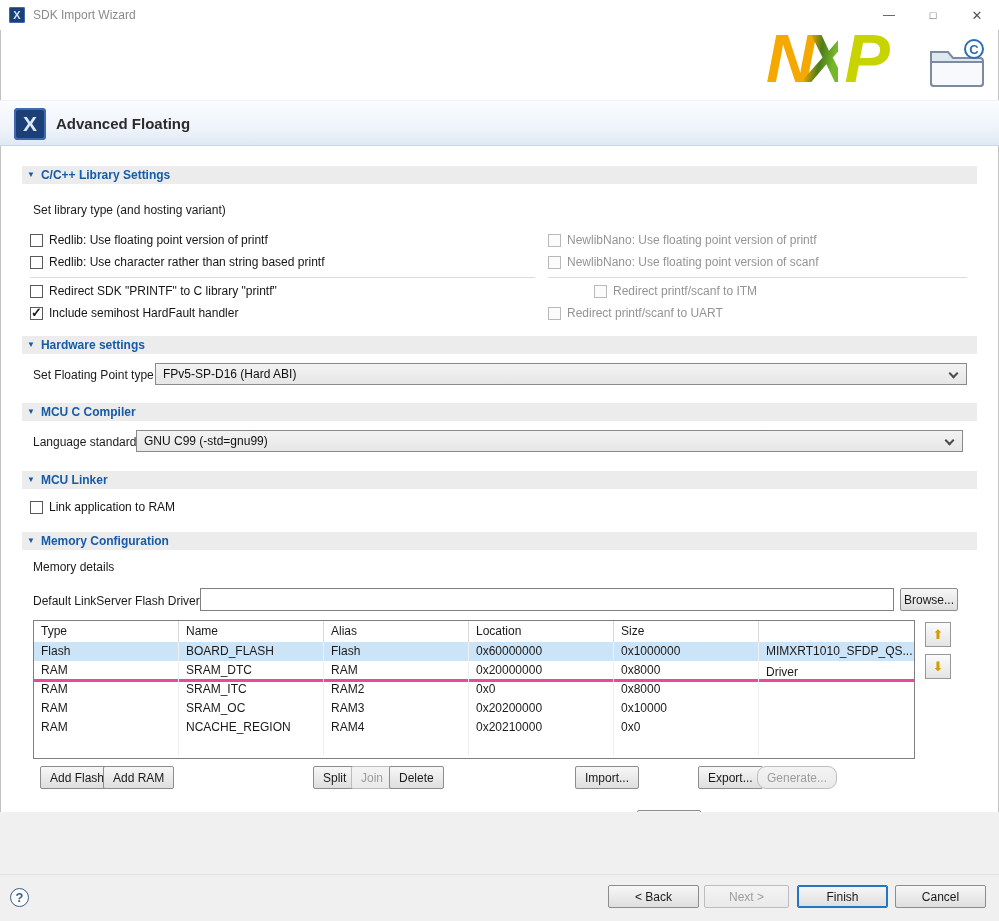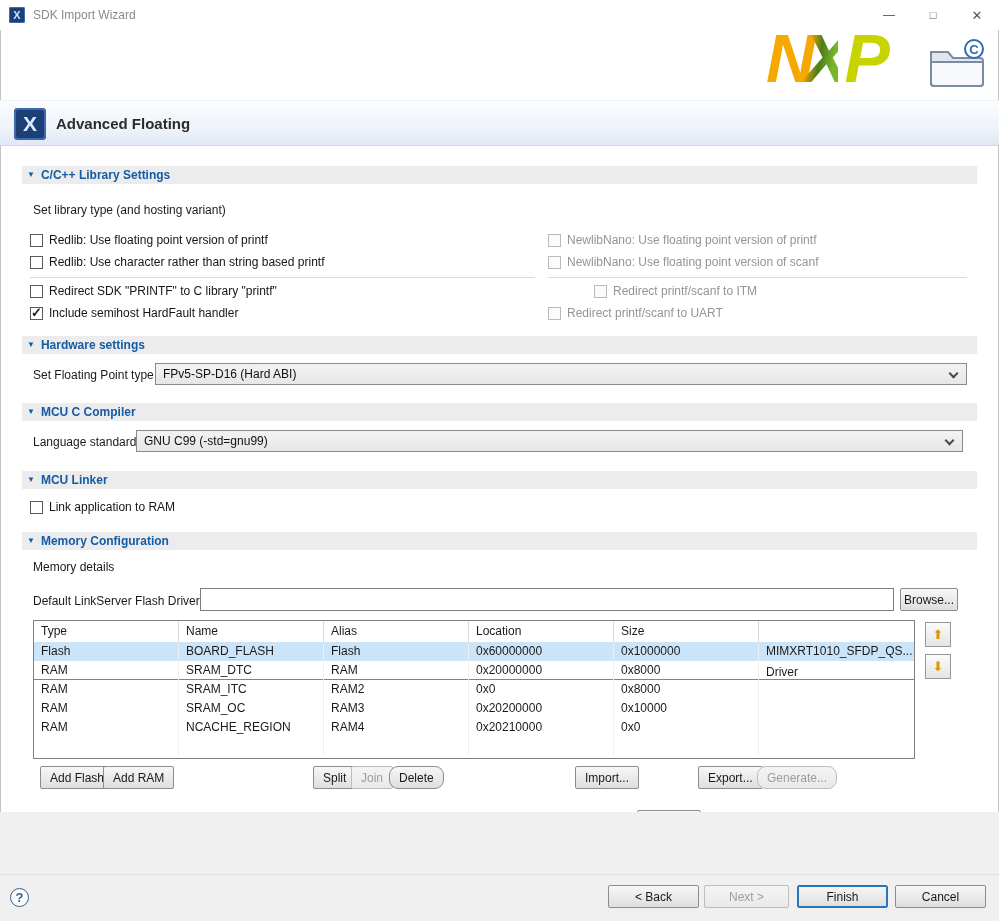--- a/index.html
+++ b/index.html
@@ -47,21 +47,21 @@
   .txt { position:absolute; height:23px; border:1px solid #7f7f7f; background:#fff; font-size:12px; padding:0 6px; font-family:inherit; }
 
   .btn { position:absolute; height:23px; border:1px solid #8c8c8c; border-radius:2px; background:linear-gradient(#f7f7f7,#dedede); font-size:12px; color:#1a1a1a; display:flex; align-items:center; justify-content:center; padding:0 9px; white-space:nowrap; }
   .btn.disabled { color:#9d9d9d; border-color:#bdbdbd; background:linear-gradient(#f4f4f4,#e9e9e9); }
   .btn.default { border-color:#2675bf; box-shadow:0 0 0 1px #2675bf inset; }
 
   
   .tbl { position:absolute; left:33px; top:620px; width:882px; height:139px; border:1px solid #7f7f7f; background:#fff; overflow:hidden; }
   .thead, .trow { display:grid; grid-template-columns:145px 145px 145px 145px 145px 1fr; }
   .thead { height:21px; }
-  .th { font-size:12px; color:#1a1a1a; padding:3px 0 0 7px; border-right:1px solid #d9d9d9; border-bottom:1px solid #ec4899; }
+  .th { font-size:12px; color:#1a1a1a; padding:3px 0 0 7px; border-right:1px solid #d9d9d9; border-bottom:3px solid #ec4899; }
   .th:last-child { border-right:none;margin-top:41px; }
   .trow { height:19px; }
   .tc { font-size:12px; color:#1a1a1a; padding:2px 0 0 7px; border-right:1px solid #f0f0f0; white-space:nowrap; overflow:hidden; }
   .tc:last-child { border-right:none; }
   .trow.selected { background:#cbe4f8; }
   .mini-btn { position:absolute; left:925px; width:26px; height:25px; border:1px solid #979797; background:linear-gradient(#fbfbfb,#e4e4e4); display:flex; align-items:center; justify-content:center; font-size:13px; color:#d89a00; }
 
   
   .footer { position:absolute; left:0; top:812px; width:100%; height:109px; background:#f0f0f0; }
   .sepline { position:absolute; left:0; top:62px; width:100%; border-top:1px solid #e1e1e1; }
@@ -246,21 +246,21 @@
       <span>⬆</span>
     </div>
   <div class="mini-btn" style="top:654px;">
       <span>⬇</span>
     </div>
 
   <div class="btn" style="left:40px; top:766px;">Add Flash</div>
   <div class="btn" style="left:103px; top:766px;">Add RAM</div>
   <div class="btn" style="left:313px; top:766px;">Split</div>
   <div class="btn disabled" style="left:351px; top:766px;text-align:right;">Join</div>
-  <div class="btn" style="left:389px; top:766px;border-radius:9px;">Delete</div>
+  <div class="btn" style="left:389px; top:766px;">Delete</div>
   <div class="btn" style="left:575px; top:766px;">Import...</div>
   <div class="btn" style="left:637px; top:766px;margin-top:44px;">Merge...</div>
   <div class="btn" style="left:698px; top:766px;">Export...</div>
   <div class="btn disabled" style="left:757px; top:766px;border-radius:9px;">Generate...</div>
 
   <div class="footer">
     <div class="sepline"></div>
     <div class="help-btn">
         <span>?</span>
       </div>

